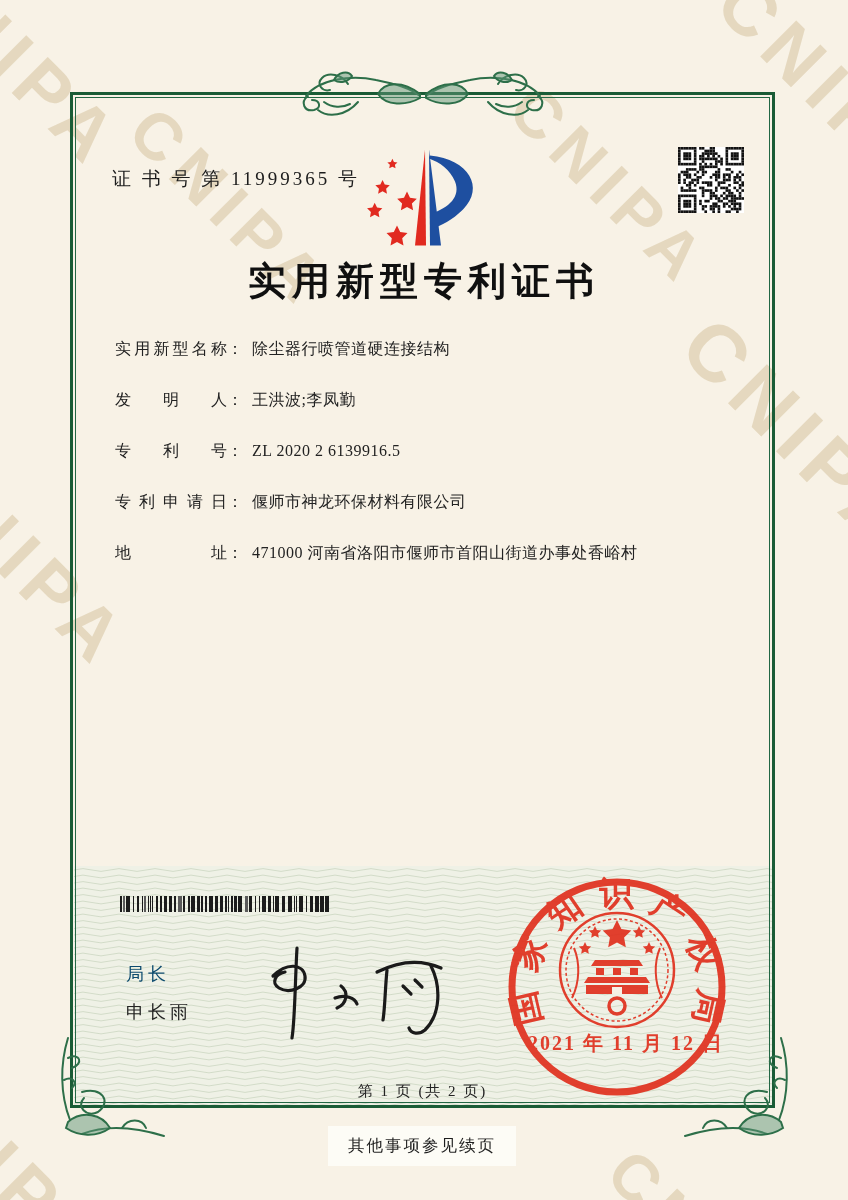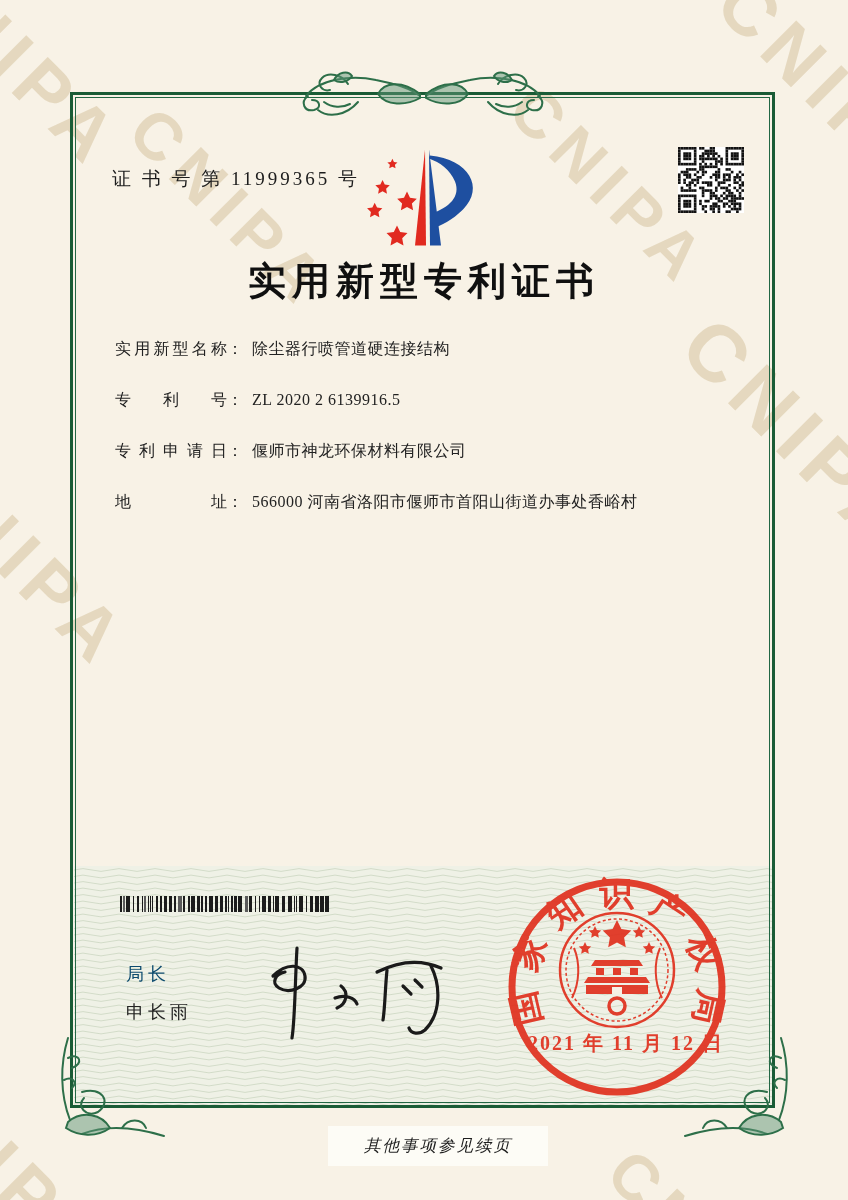--- a/index.html
+++ b/index.html
@@ -74,22 +74,22 @@
   }
   .sig-script{position:absolute;left:245px;top:942px;}
   
   .seal{position:absolute;left:500px;top:870px;}
   
   .page-num{
     position:absolute;left:70px;top:1082px;width:705px;text-align:center;
     font-size:15px;letter-spacing:2px;color:#222;
   }
   .cont-note{
-    position:absolute;left:328px;top:1126px;padding:9px 36px;
-    background:#fdfcf6;font-size:16.5px;font-style:italic;letter-spacing:2px;color:#1e1e1e;
+    position:absolute;left:328px;top:1126px;padding:9px 20px;
+    background:#fdfcf6;font-size:16.5px;letter-spacing:2px;color:#1e1e1e;
   }
 </style>
 </head>
 <body>
 
 <div class="page">
 
   <div>
     <span class="wm" style="left:-55px;top:-70px;">CNIPA</span>
     <span class="wm" style="left:168px;top:92px;font-size:66px;">CNIPA</span>
@@ -519,27 +519,30 @@
       <rect x="6" y="24" width="1" height="1" fill="#111"></rect>
     </svg>
 
   <div class="doc-title">实用新型专利证书</div>
 
   <div class="fields">
     <div class="f-row">
       <span class="f-label">实用新型名称</span><span class="f-colon">：</span><span class="f-value">除尘器行喷管道硬连接结构</span>
     </div>
     <div class="f-row">
+      <span class="f-label">发明人</span><span class="f-colon">：</span><span class="f-value">王洪波;李凤勤</span>
+    </div>
+    <div class="f-row">
       <span class="f-label">专利号</span><span class="f-colon">：</span><span class="f-value">ZL 2020 2 6139916.5</span>
     </div>
     <div class="f-row">
       <span class="f-label">专利申请日</span><span class="f-colon">：</span><span class="f-value">偃师市神龙环保材料有限公司</span>
     </div>
     <div class="f-row">
-      <span class="f-label">地址</span><span class="f-colon">：</span><span class="f-value">566000 河南省洛阳市偃师市首阳山街道办事处香峪村</span>
+      <span class="f-label">地址</span><span class="f-colon">：</span><span class="f-value">471000 河南省洛阳市偃师市首阳山街道办事处香峪村</span>
     </div>
   </div>
 
 
   <div class="barcode" id="barcode">
       <div style="width: 2px; margin-right: 1px; background: rgb(28, 28, 28);"></div>
       <div style="width: 2px; margin-right: 1px; background: rgb(90, 90, 90);"></div>
       <div style="width: 4px; margin-right: 3px; background: rgb(28, 28, 28);"></div>
       <div style="width: 1px; margin-right: 3px; background: rgb(28, 28, 28);"></div>
       <div style="width: 2px; margin-right: 3px; background: rgb(28, 28, 28);"></div>
@@ -631,16 +634,17 @@
         <rect x="86" y="115" width="62" height="9" stroke="none"></rect>
         <rect x="112" y="117" width="10" height="7" fill="#f8f2e6" stroke="none"></rect>
         <circle cx="117" cy="136" r="8" fill="none" stroke-width="3.5"></circle>
         <path d="M72,128 C80,112 80,92 74,78" fill="none" stroke-width="2"></path>
         <path d="M162,128 C154,112 154,92 160,78" fill="none" stroke-width="2"></path>
       </g>
       <text x="28" y="180" font-size="20" font-weight="bold" fill="#e0301e" font-family="Liberation Serif, serif" letter-spacing="2">2021 年 11 月 12 日</text>
     </g>
   </svg>
 
+  <div class="page-num">第 1 页 (共 2 页)</div>
 
   <div class="cont-note">其他事项参见续页</div>
 
 </div>
 
 </body></html>

